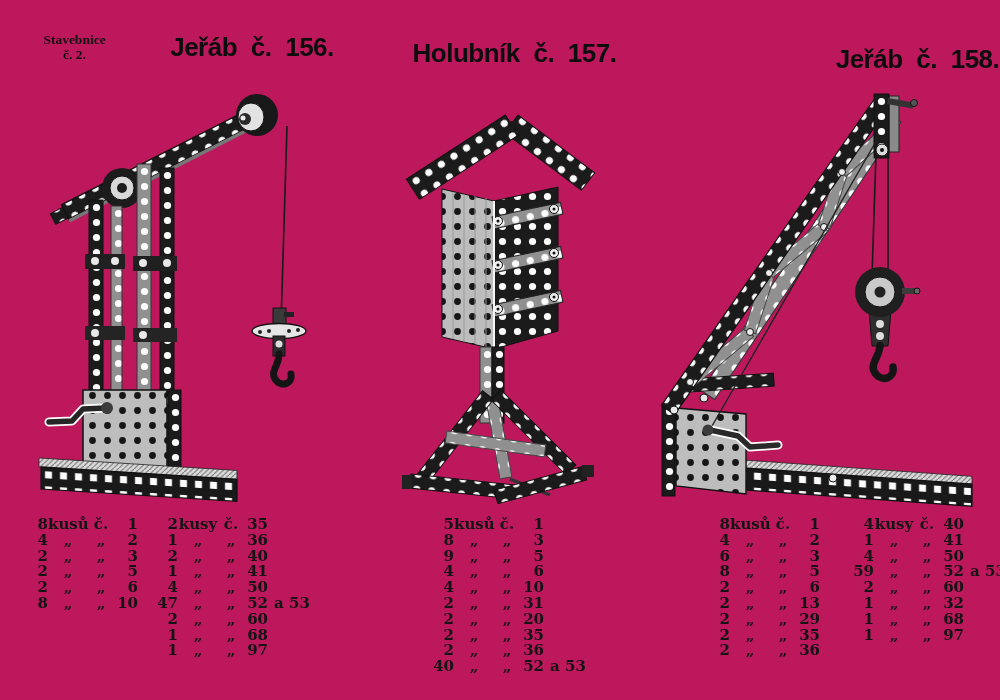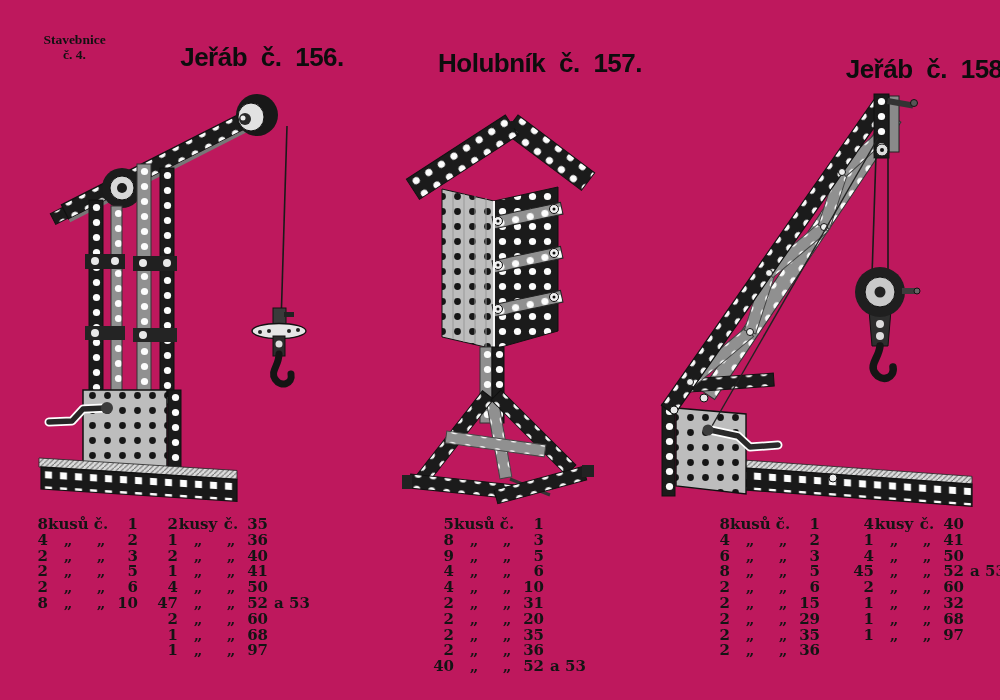--- a/index.html
+++ b/index.html
@@ -4,26 +4,26 @@
 <style>
   html,body{margin:0;padding:0;background:#ffffff;}
   body{width:1000px;height:700px;position:relative;overflow:hidden;
        font-family:"DejaVu Serif",serif;color:#141414;}
   .page{position:absolute;inset:0;background:#be185d;}
 
   .edition{position:absolute;left:22px;top:32px;width:105px;text-align:center;
            font-family:"Liberation Serif",serif;font-weight:700;
            font-size:13.5px;line-height:15px;color:#111;}
 
-  .model-title{position:absolute;margin:12px;text-align:center;
+  .model-title{position:absolute;margin:2px;text-align:center;
                font-family:"Liberation Sans",sans-serif;font-weight:700;
                font-size:26px;line-height:30px;letter-spacing:-0.5px;
                word-spacing:7px;color:#0d0d0d;white-space:nowrap;}
   .t156{left:135px;top:30px;width:230px;}
-  .t157{left:395px;top:36px;width:235px;text-align:right;}
+  .t157{left:395px;top:36px;width:235px;}
   .t158{left:798px;top:42px;width:235px;}
 
   .illus{position:absolute;}
   .i156{left:25px;top:88px;width:310px;height:425px;}
   .i157{left:390px;top:98px;width:225px;height:417px;}
   .i158{left:638px;top:80px;width:360px;height:435px;}
 
   .parts{position:absolute;display:flex;align-items:flex-start;}
   .p156{left:22px;top:517px;gap:14px;}
   .p157{left:428px;top:517px;}
@@ -36,21 +36,21 @@
   .c-num{display:inline-block;width:24px;text-align:right;}
   .c-extra{display:inline-block;margin-left:6px;}
 </style>
 </head>
 <body>
 
 <div class="page">
 
   <div class="edition">
     <div>Stavebnice</div>
-    <div>č. 4.</div>
+    <div>č. 2.</div>
   </div>
 
   <h1 class="model-title t156">Jeřáb č. 156.</h1>
   <h1 class="model-title t157">Holubník č. 157.</h1>
   <h1 class="model-title t158">Jeřáb č. 158.</h1>
 
   <svg class="illus i156" viewBox="0 0 310 425" xmlns="http://www.w3.org/2000/svg">
     <defs>
       <pattern id="pd" width="15" height="15" patternUnits="userSpaceOnUse">
         <rect width="15" height="15" fill="#1b1b1b"></rect>
@@ -524,21 +524,21 @@
         <div class="parts-row">
           <span class="c-qty">2</span>
           <span class="c-u1">„</span>
           <span class="c-u2">„</span>
           <span class="c-num">6</span>
         </div>
         <div class="parts-row">
           <span class="c-qty">2</span>
           <span class="c-u1">„</span>
           <span class="c-u2">„</span>
-          <span class="c-num">15</span>
+          <span class="c-num">13</span>
         </div>
         <div class="parts-row">
           <span class="c-qty">2</span>
           <span class="c-u1">„</span>
           <span class="c-u2">„</span>
           <span class="c-num">29</span>
         </div>
         <div class="parts-row">
           <span class="c-qty">2</span>
           <span class="c-u1">„</span>
@@ -565,21 +565,21 @@
           <span class="c-u2">„</span>
           <span class="c-num">41</span>
         </div>
         <div class="parts-row">
           <span class="c-qty">4</span>
           <span class="c-u1">„</span>
           <span class="c-u2">„</span>
           <span class="c-num">50</span>
         </div>
         <div class="parts-row">
-          <span class="c-qty">45</span>
+          <span class="c-qty">59</span>
           <span class="c-u1">„</span>
           <span class="c-u2">„</span>
           <span class="c-num">52</span>
           <span class="c-extra">a 53</span>
         </div>
         <div class="parts-row">
           <span class="c-qty">2</span>
           <span class="c-u1">„</span>
           <span class="c-u2">„</span>
           <span class="c-num">60</span>

